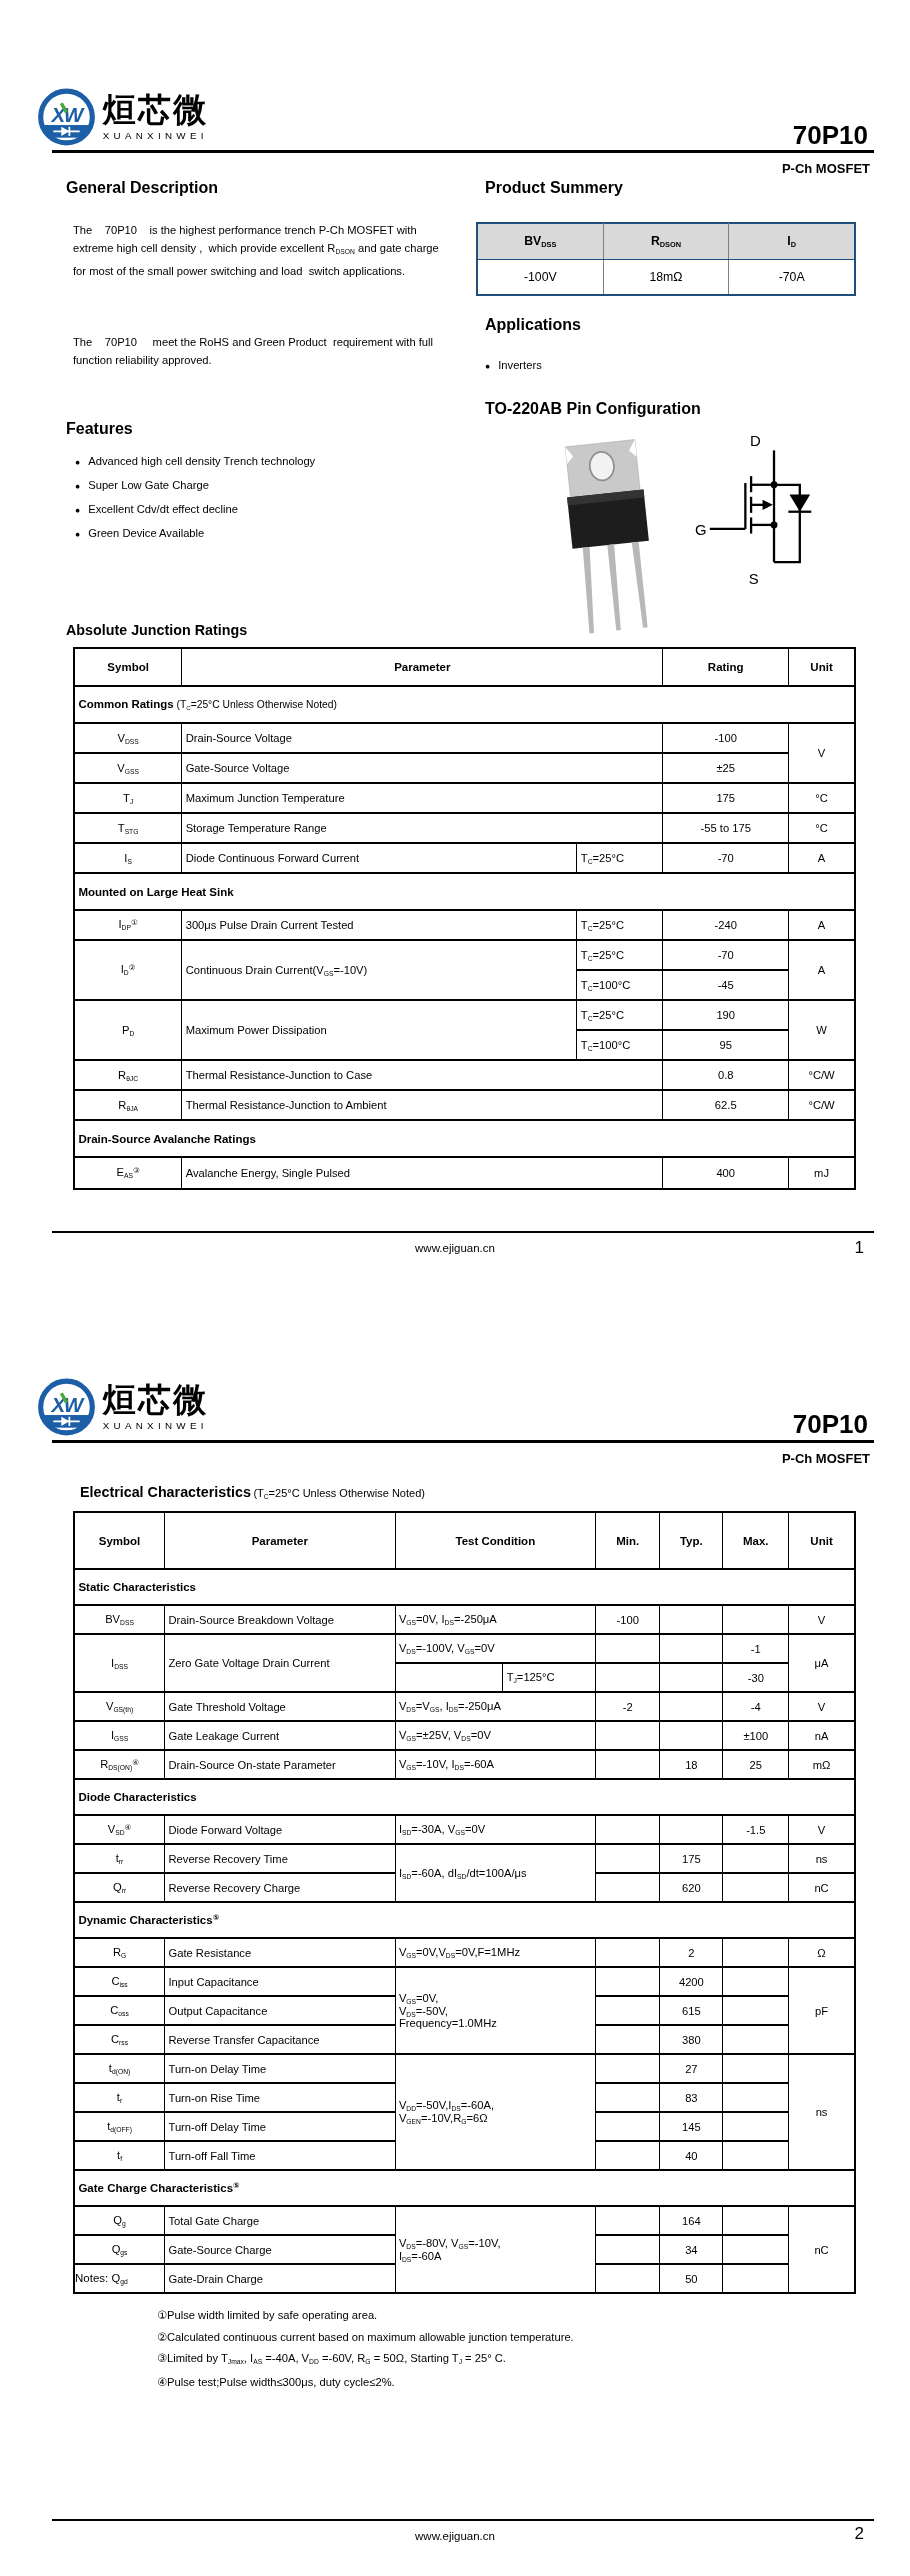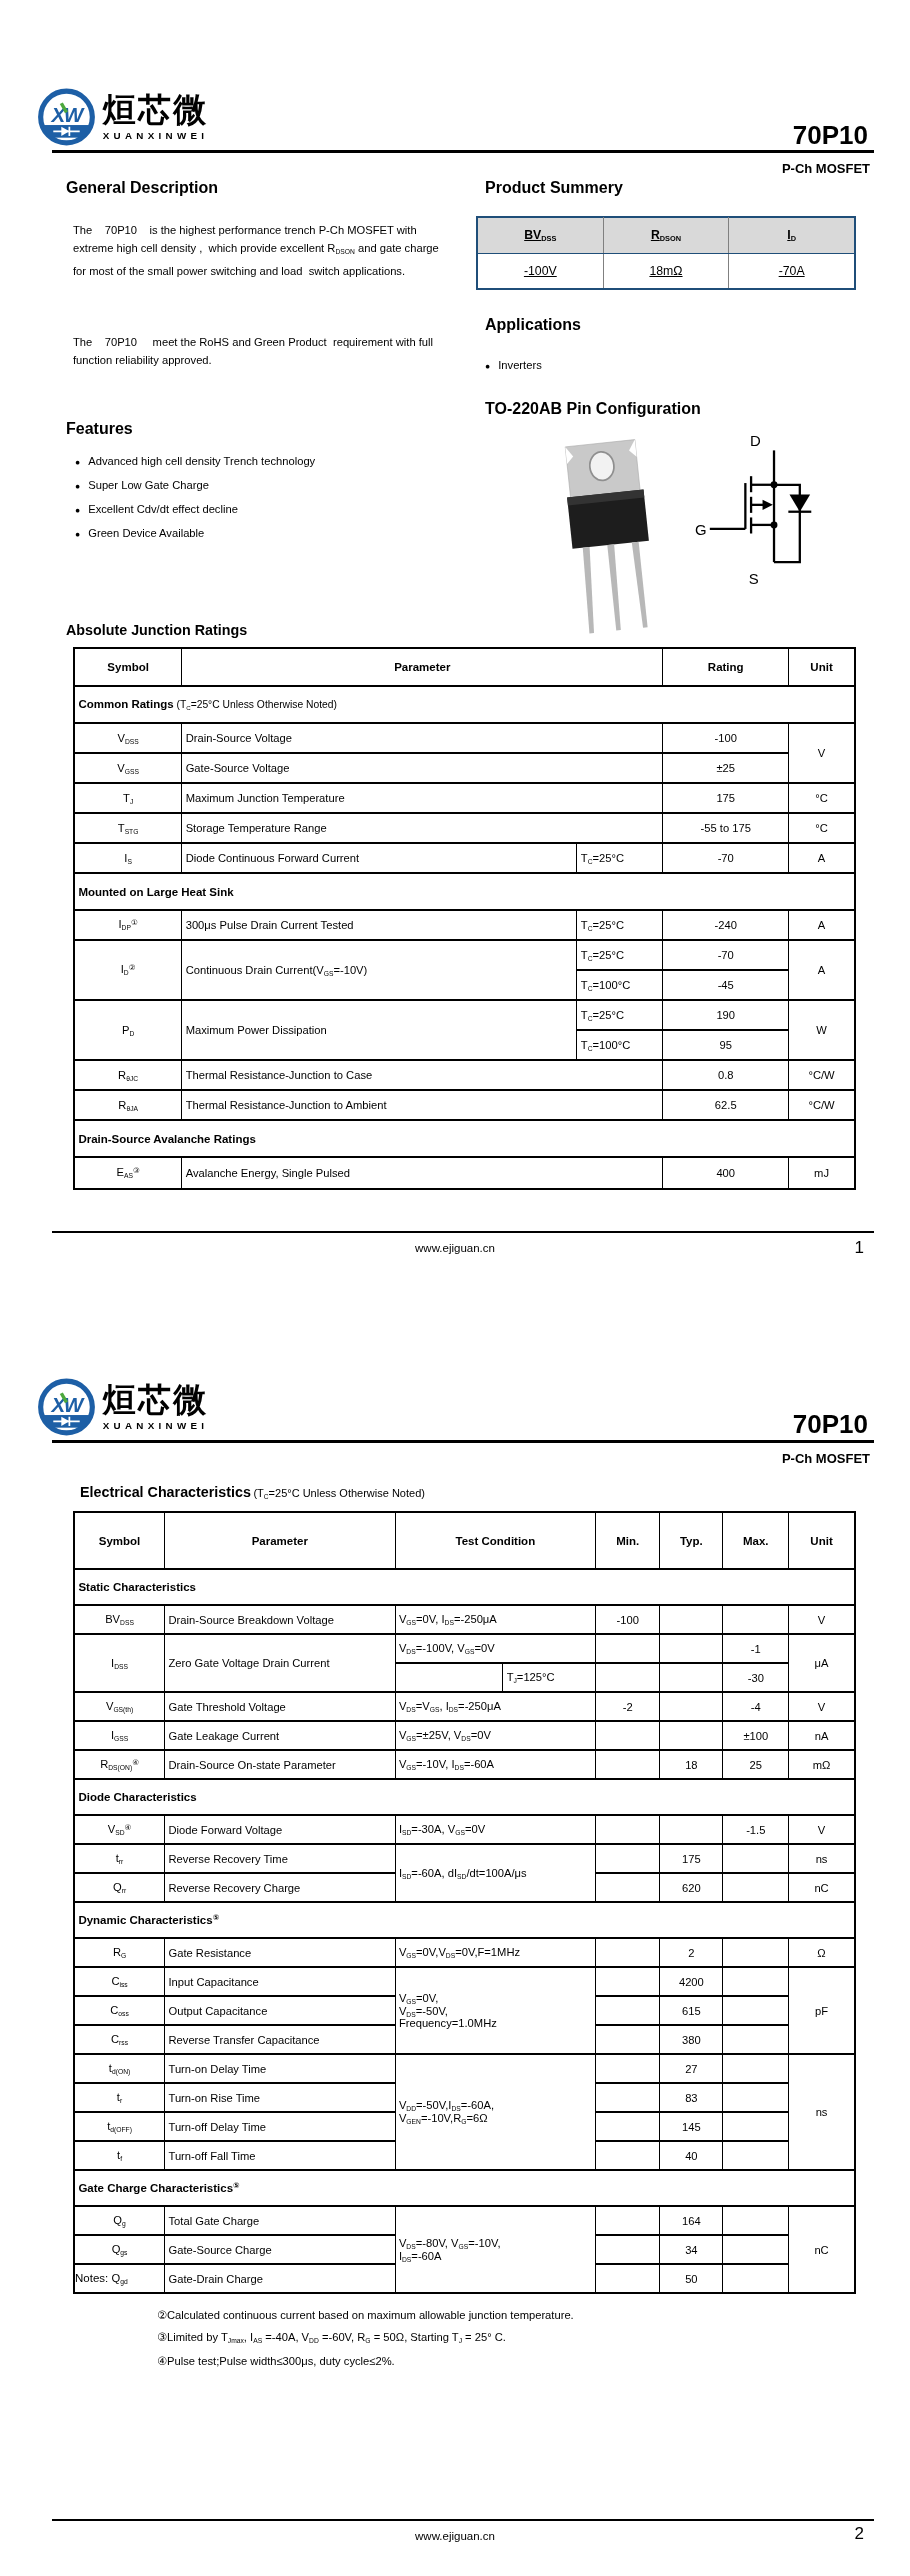--- a/index.html
+++ b/index.html
@@ -6,21 +6,21 @@
   body{
     width:910px;height:2576px;position:relative;background:#ffffff;color:#000;
     font-family:"Liberation Sans","DejaVu Sans",sans-serif;
   }
   .abs{position:absolute;}
   sub{font-size:60%;vertical-align:-0.28em;letter-spacing:0;}
   sup{font-size:68%;vertical-align:0.45em;}
   
   .logo-wrap{display:flex;align-items:center;}
   .brand-cn{font-size:33px;font-weight:bold;line-height:1;letter-spacing:2.3px;font-family:"DejaVu Sans",sans-serif;}
-  .brand-en{font-size:9.8px;font-weight:bold;letter-spacing:4.3px;margin-top:3.4px;}
+  .brand-en{font-size:9.8px;font-weight:normal;letter-spacing:4.3px;margin-top:3.4px;}
   .part-no{font-size:26px;font-weight:bold;text-align:right;line-height:1;}
   .hrule{background:#000;height:2.9px;}
   .dev-type{font-size:13px;font-weight:bold;text-align:right;}
   .sec-title{font-size:16px;font-weight:bold;}
   .big-title{font-size:14.3px;font-weight:bold;}
   .para{font-size:11.2px;line-height:18.4px;white-space:pre-wrap;}
   .blist{font-size:11.2px;}
   .blist .row{display:flex;align-items:baseline;margin-bottom:12px;}
   .blist .dot{font-size:8.6px;margin-right:8px;}
   
@@ -95,21 +95,21 @@
         <span class="dot">●</span>
         <span>Excellent Cdv/dt effect decline</span>
       </div>
     <div class="row">
         <span class="dot">●</span>
         <span>Green Device Available</span>
       </div>
   </div>
 
   <div class="abs sec-title" style="left:485px;top:179px;">Product Summery</div>
-  <table class="abs sumtbl" style="left:477px;top:217px;text-decoration:underline;">
+  <table class="abs sumtbl" style="left:477px;top:223px;">
     <tbody>
         <tr class="hd">
       <td>BV<sub>DSS</sub></td>
       <td>R<sub>DSON</sub></td>
       <td>I<sub>D</sub></td>
     </tr>
     <tr class="vl">
       <td>-100V</td>
       <td>18mΩ</td>
       <td>-70A</td>
@@ -503,20 +503,21 @@
       <td>Gate-Drain Charge</td>
       <td class="c"></td>
       <td class="c">50</td>
       <td class="c"></td>
     </tr>
   </tbody>
     </table>
 
   <div class="abs notes" style="left:75px;top:980px;font-size:11.5px;">Notes:</div>
   <div class="abs notes" style="left:157px;top:1017px;width:660px;">
+    <div>①Pulse width limited by safe operating area.</div>
     <div>②Calculated continuous current based on maximum allowable  junction temperature.</div>
     <div>③Limited by T<sub>Jmax</sub>, I<sub>AS</sub> =-40A, V<sub>DD</sub> =-60V, R<sub>G</sub> = 50Ω, Starting T<sub>J</sub> = 25° C.</div>
     <div>④Pulse test;Pulse width≤300μs, duty cycle≤2%.</div>
   </div>
 
   <div class="abs hrule" style="left:52px;top:1231px;width:822px;height:2.3px;"></div>
   <div class="abs foot-url" style="left:0;top:1242px;">www.ejiguan.cn</div>
   <div class="abs foot-num" style="right:46px;top:1236px;">2</div>
 </div>
 

